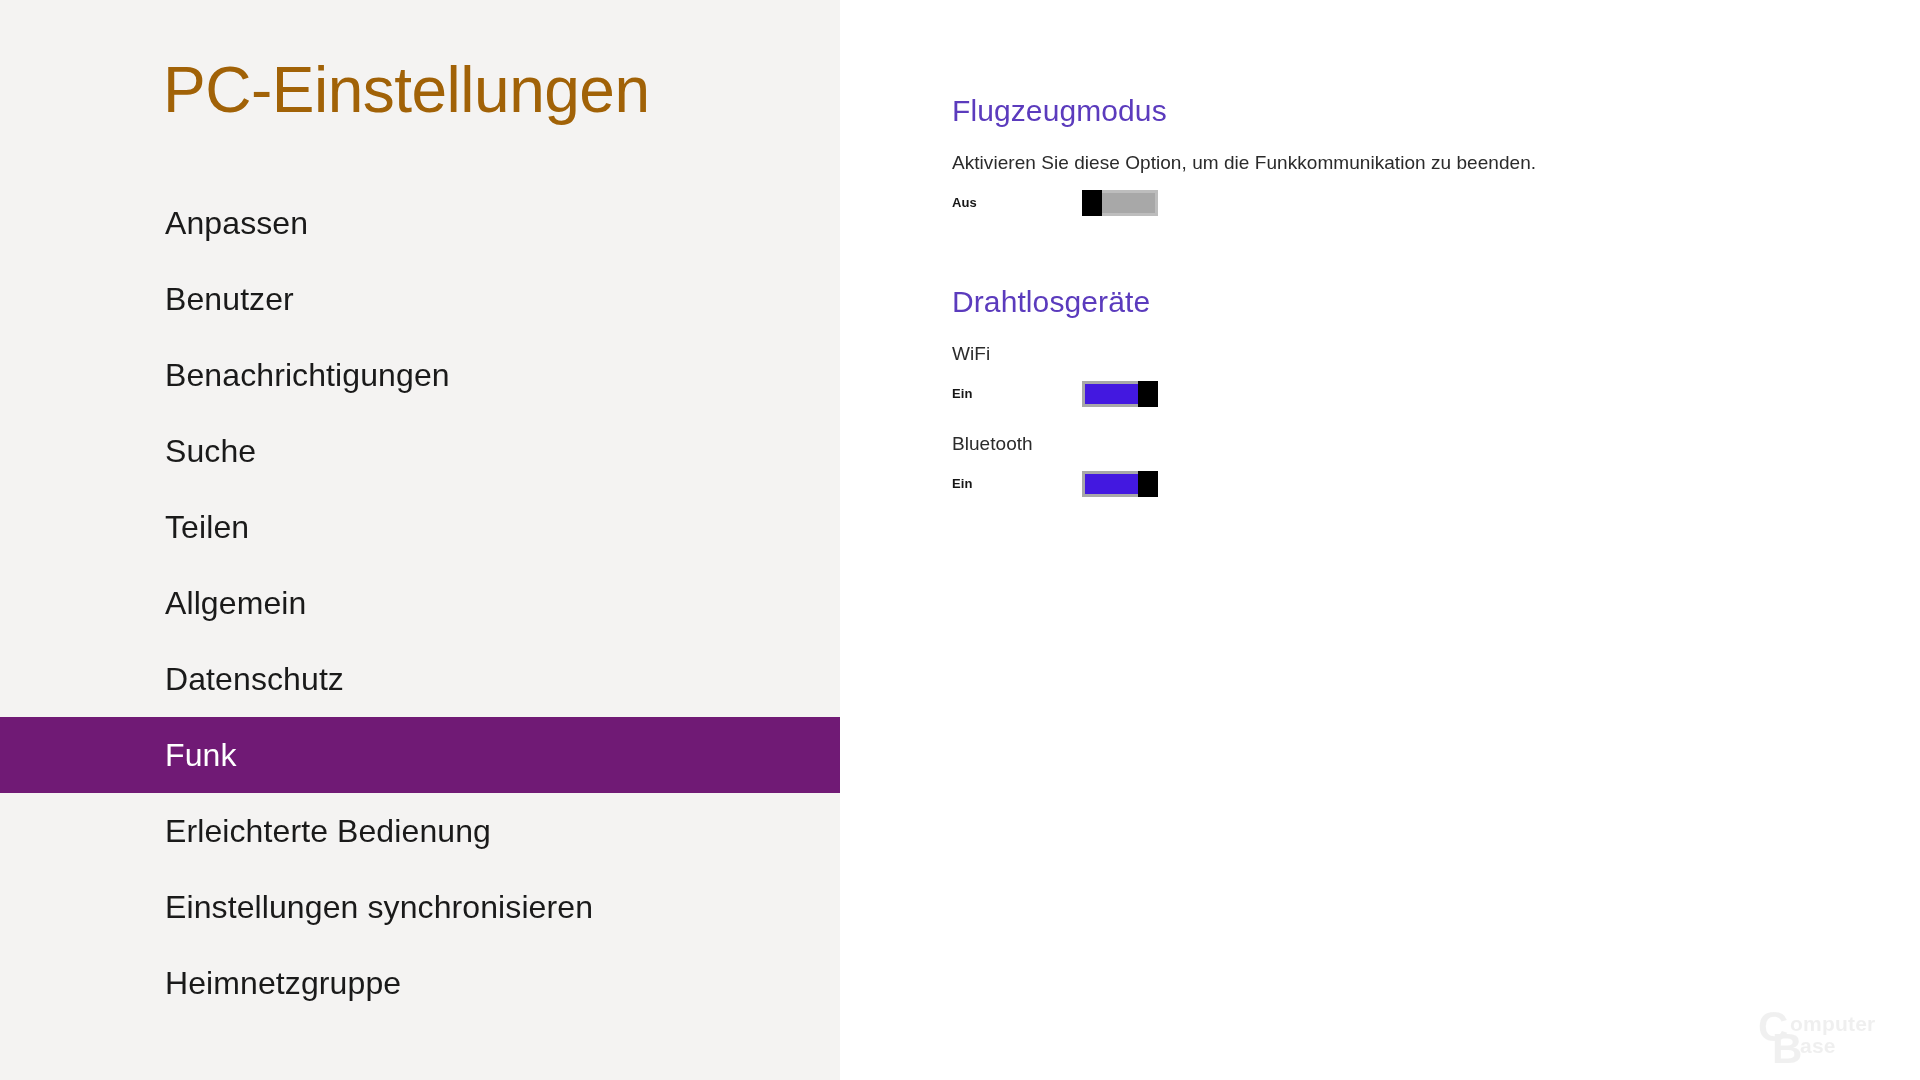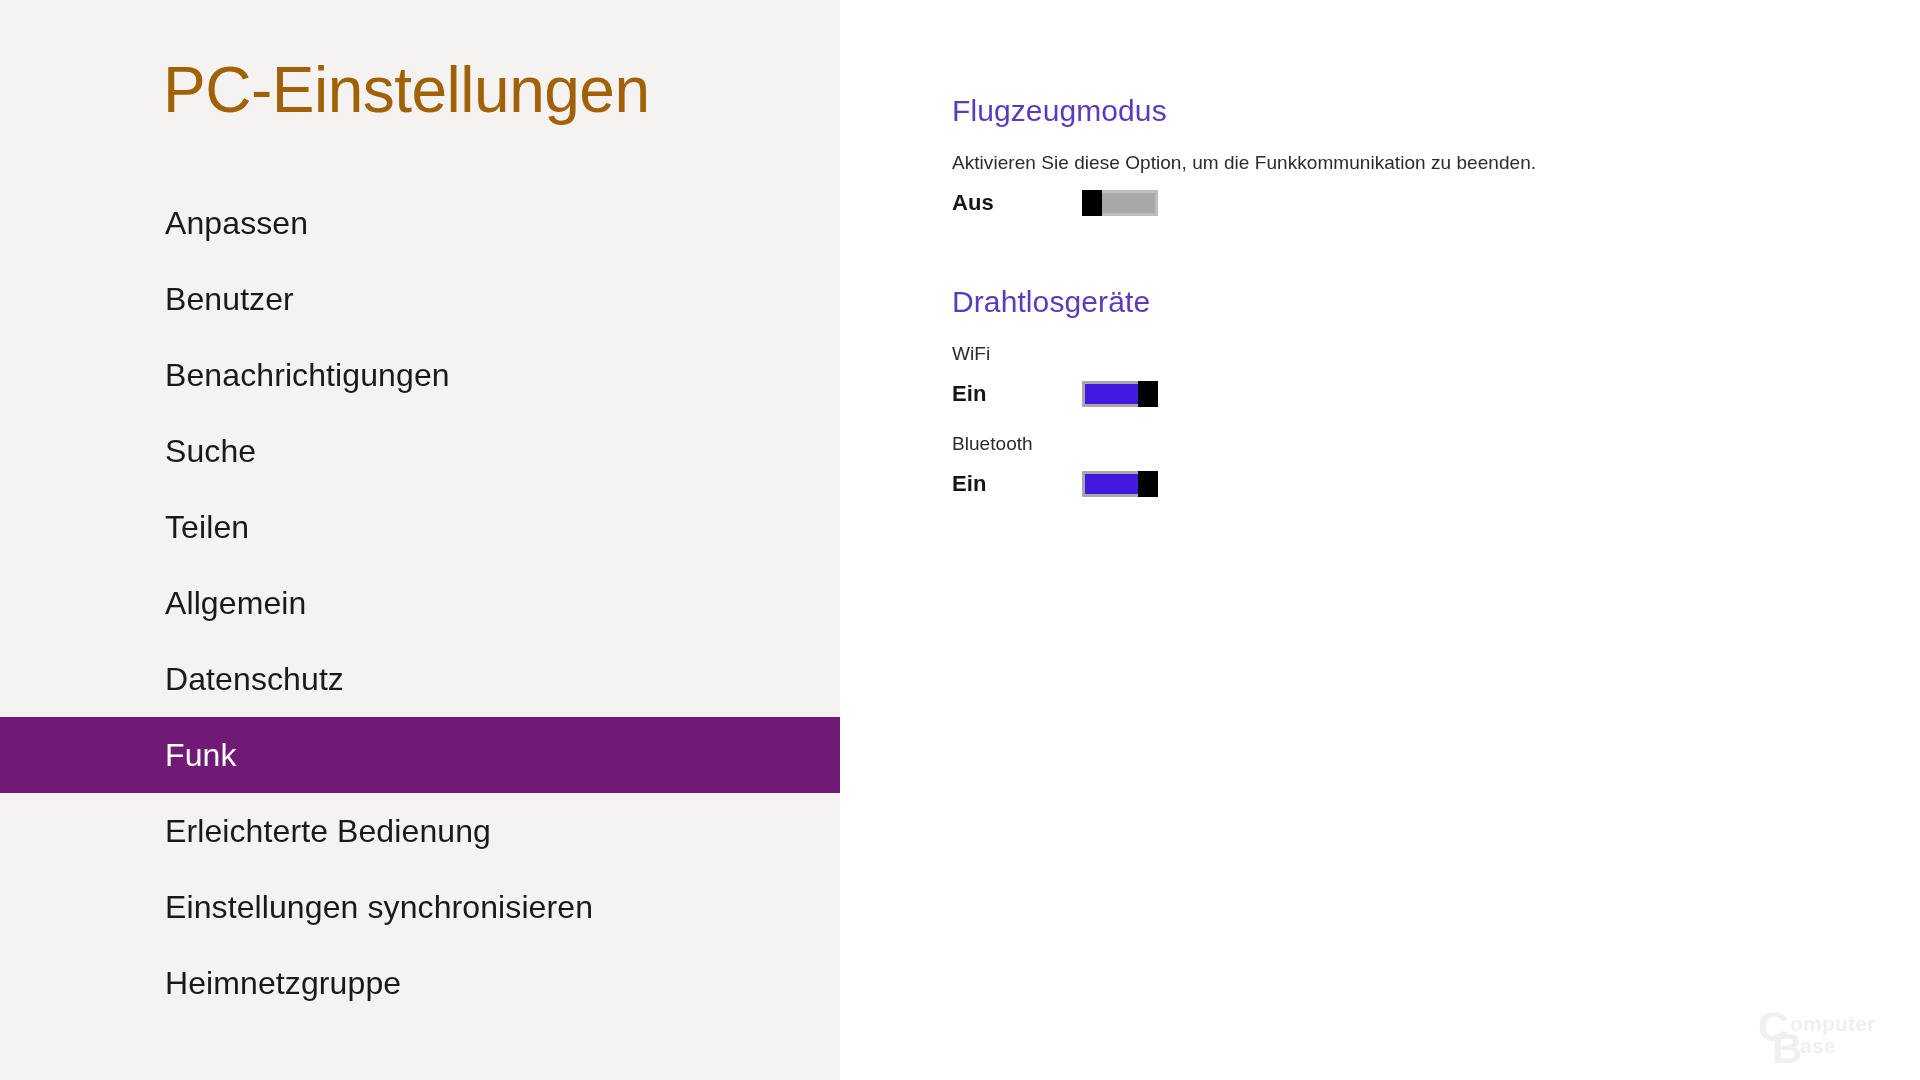--- a/index.html
+++ b/index.html
@@ -114,21 +114,21 @@
 
   .toggle-row {
     display: flex;
     align-items: center;
     margin-top: 12px;
     height: 34px;
   }
 
   .toggle-state {
     width: 130px;
-    font-size: 22px;
+    font-size: 13px;
     font-weight: 700;
     color: #161616;
     letter-spacing: 0.05px;
   }
 
   
   .toggle {
     position: relative;
     width: 76px;
     height: 26px;

